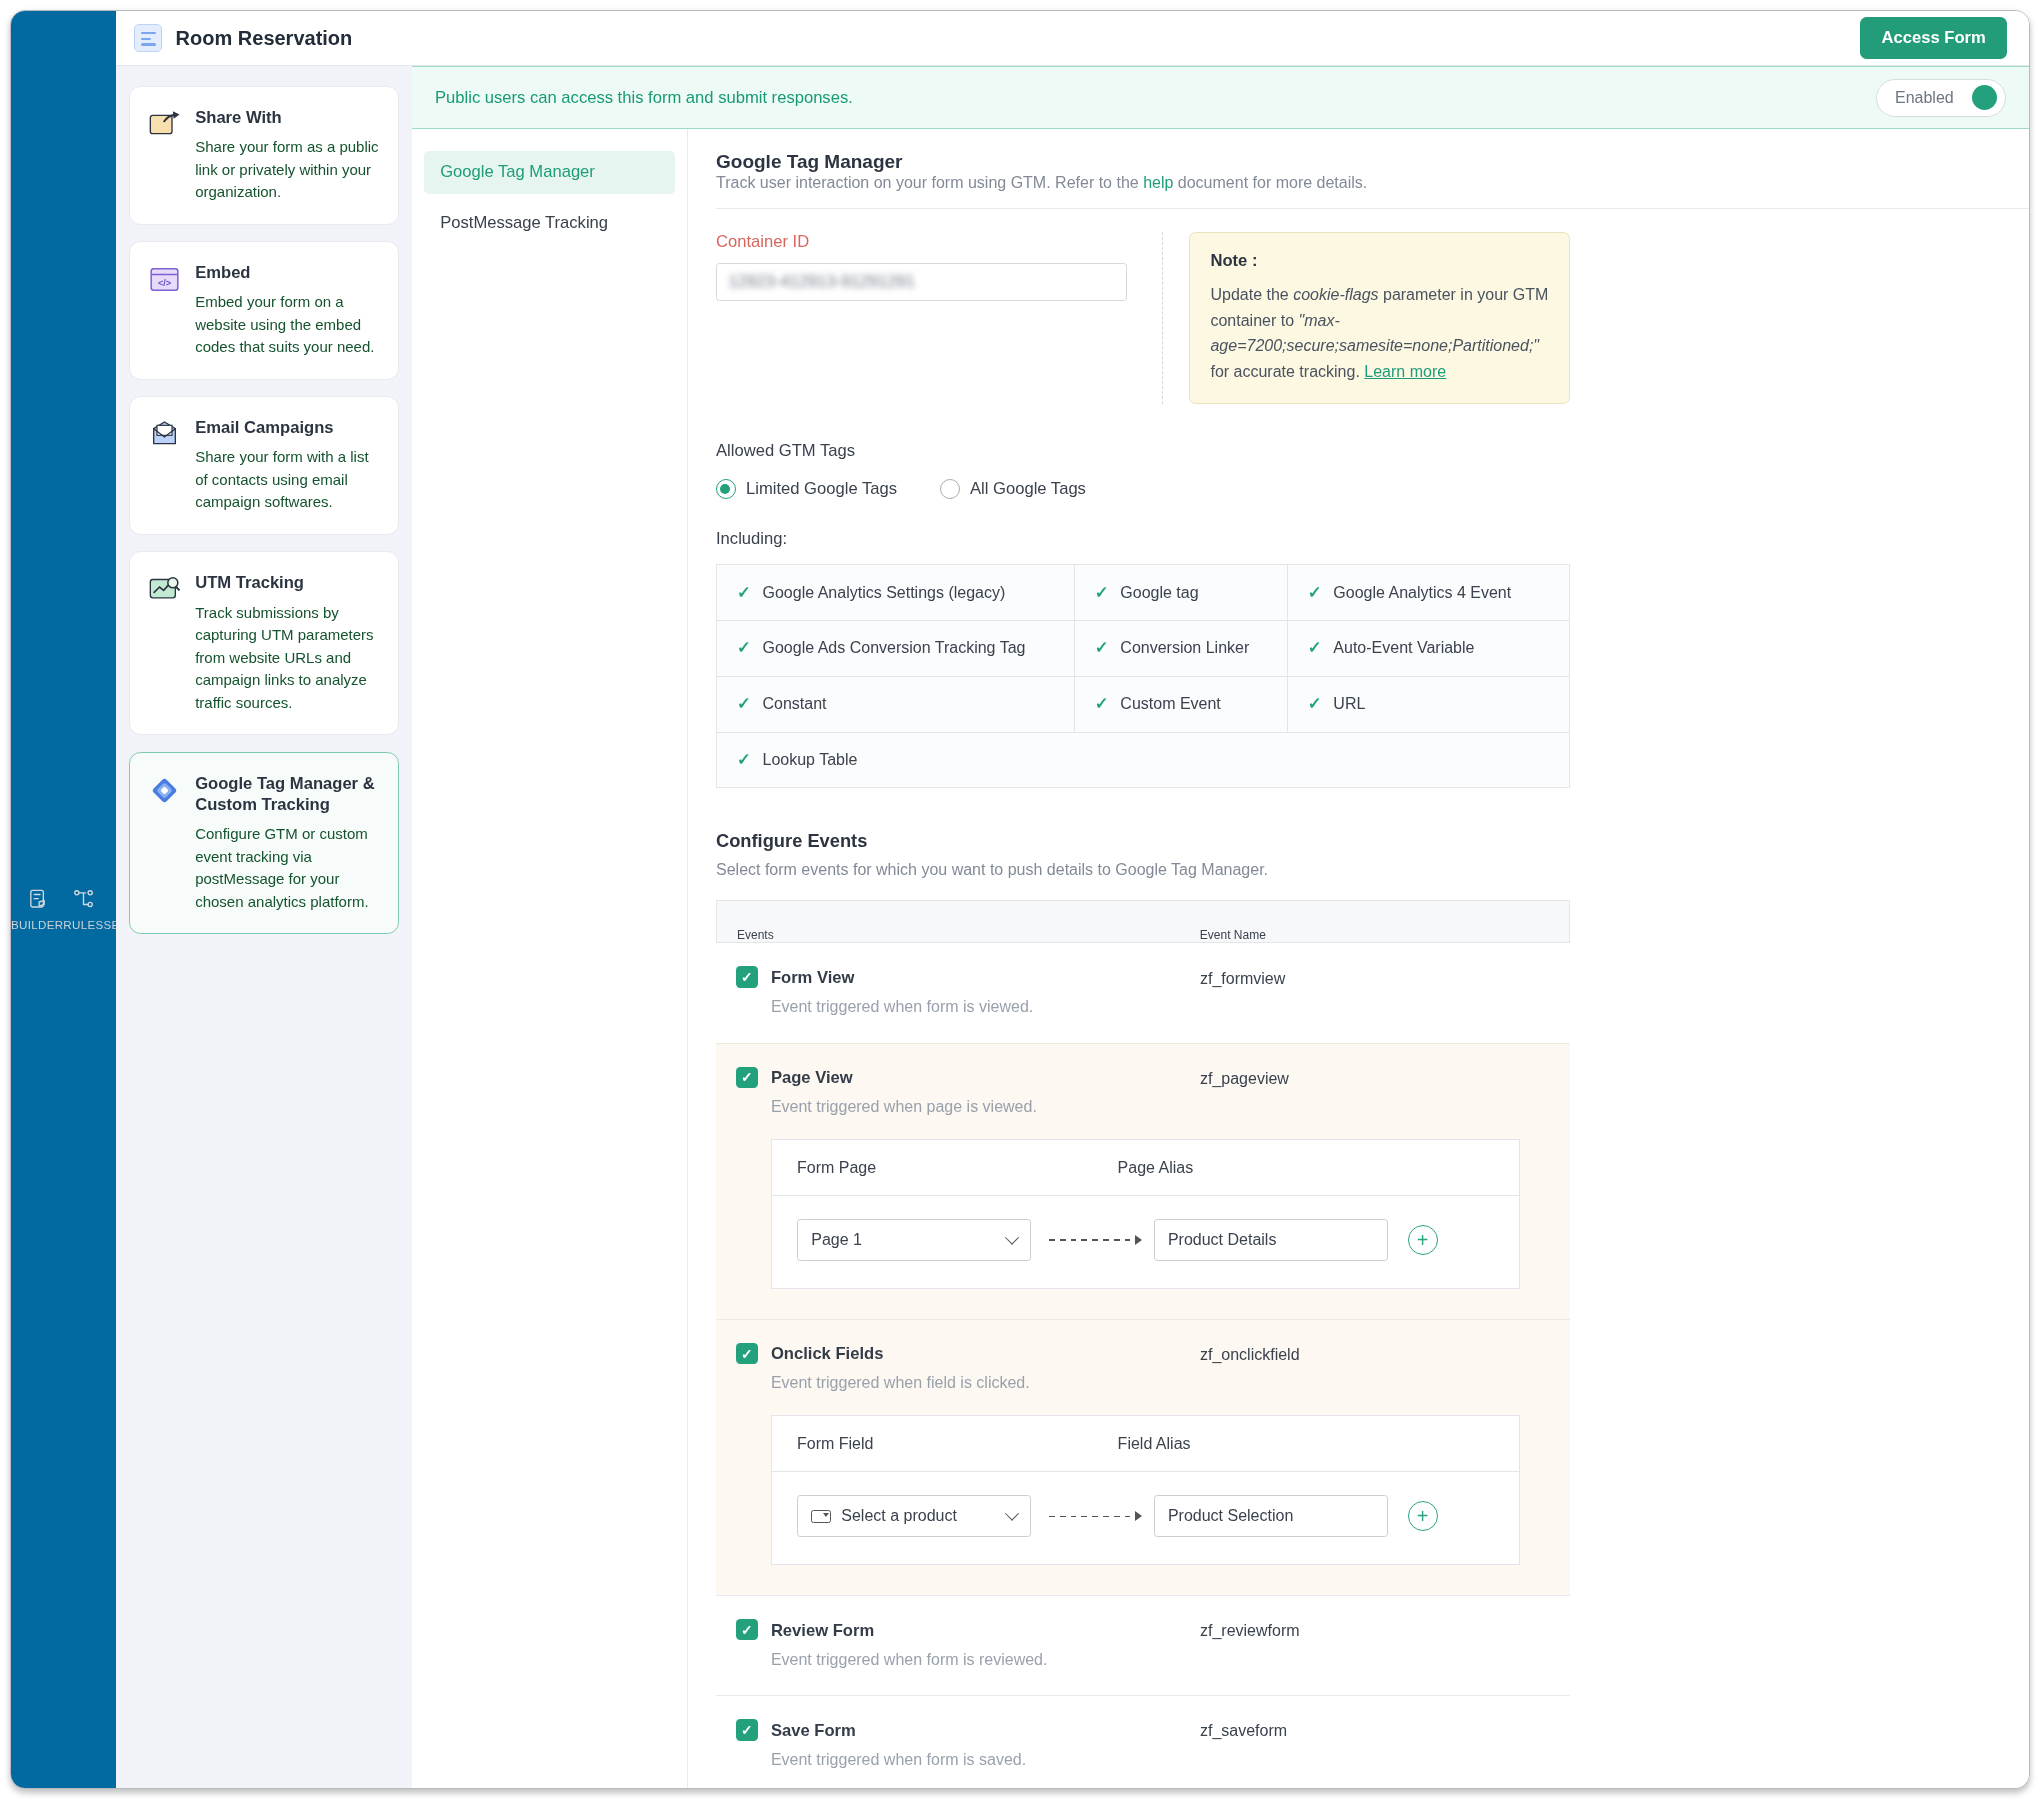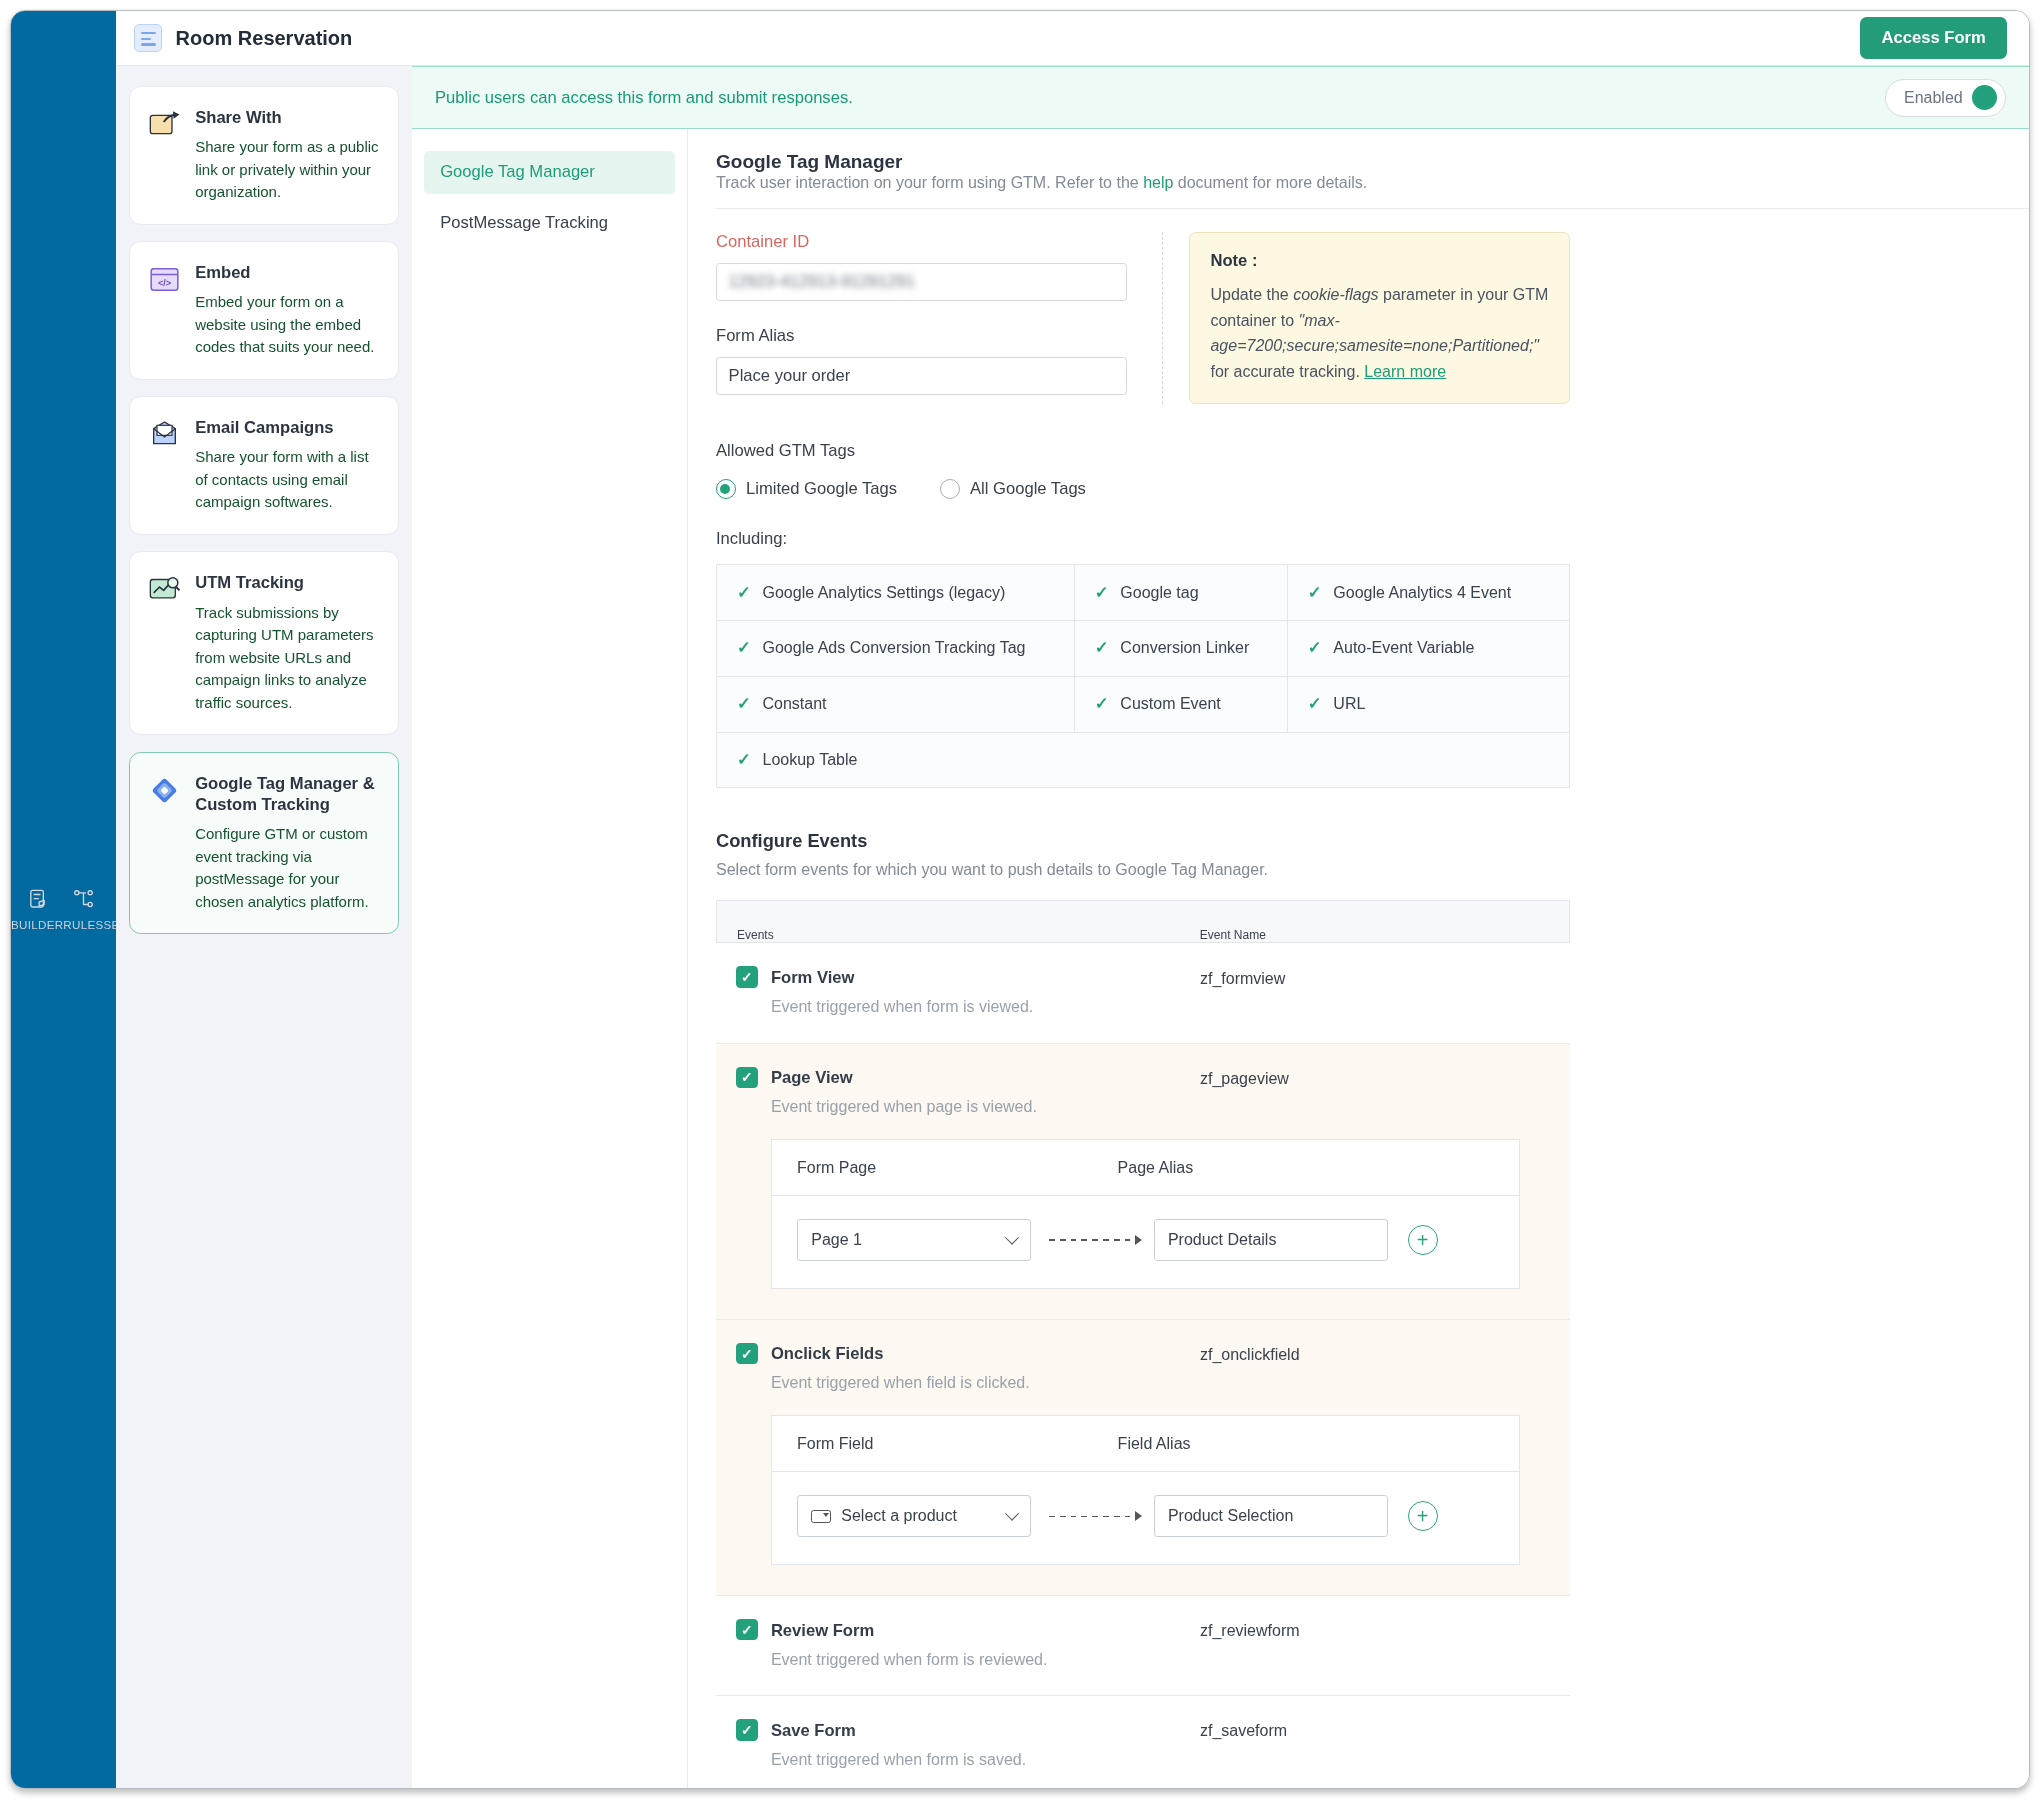--- a/index.html
+++ b/index.html
@@ -44,21 +44,21 @@
   .card-icon { width:35px; height:35px; flex-shrink:0; }
   .card-title { font-size:16.6px; font-weight:bold; color:#2b3440; line-height:1.3; margin-bottom:7.5px; }
   .card-desc { font-size:15px; color:#14532d; line-height:1.5; }
 
   
   .main-area { flex:1; background:#fff; display:flex; flex-direction:column; min-width:0; }
   .banner { height:63px; background:#eefaf5; border-top:0.8px solid #9adcc8; border-bottom:0.8px solid #9adcc8;
     display:flex; align-items:center; padding:0 23px; flex-shrink:0; }
   .banner-text { font-size:16.6px; color:#189a77; }
   .enabled-pill { margin-left:auto; background:#fff; border:0.8px solid #d9dde3; border-radius:21.6px;
-    height:38px; display:flex; align-items:center; gap:9px; padding:0 8.3px 0 18.3px; cursor:pointer; }
+    height:38px; display:flex; align-items:center; gap:18px; padding:0 8.3px 0 18.3px; cursor:pointer; }
   .enabled-pill span { font-size:16px; color:#6b7482; }
   .toggle-dot { width:25px; height:25px; border-radius:50%; background:#22a17c; }
 
   .body-row { flex:1; display:flex; min-height:0; }
   .subnav { width:276px; border-right:0.8px solid #e8eaee; padding:21.6px 11.6px 0; flex-shrink:0;
     display:flex; flex-direction:column; gap:8.3px; }
   .subnav-tab { height:43px; border-radius:5px; display:flex; align-items:center;
     padding:0 16.6px; font-size:16.6px; color:#39414d; cursor:pointer; }
   .subnav-tab.active { background:#e6f5ef; color:#1d9d7a; }
 
@@ -330,26 +330,20 @@
             </div>
 
             <div class="inner">
 
               <div class="fields-zone">
                 <div class="fields-left">
                   <div class="f-label red">Container ID</div>
                   <div class="text-input">
                       <span class="blurred">12923-412913-91291291</span>
                     </div>
-                  <div class="form-alias">
-                    <div class="f-label">Form Alias</div>
-                    <div class="text-input">
-                        <span>Place your order</span>
-                      </div>
-                  </div>
                 </div>
                 <div class="dashed-sep"></div>
                 <div class="note-box">
                   <div class="note-title">Note :</div>
                   <div class="note-text"><span>Update the </span><i>cookie-flags</i><span> parameter in your GTM container to </span><i>"max-age=7200;secure;samesite=none;Partitioned;"</i><span> for accurate tracking. </span><span class="teal-link underline">Learn more</span></div>
                 </div>
               </div>
 
               <div class="allowed">
                 <div class="f-label" style="margin-bottom:1px;">Allowed GTM Tags</div>

